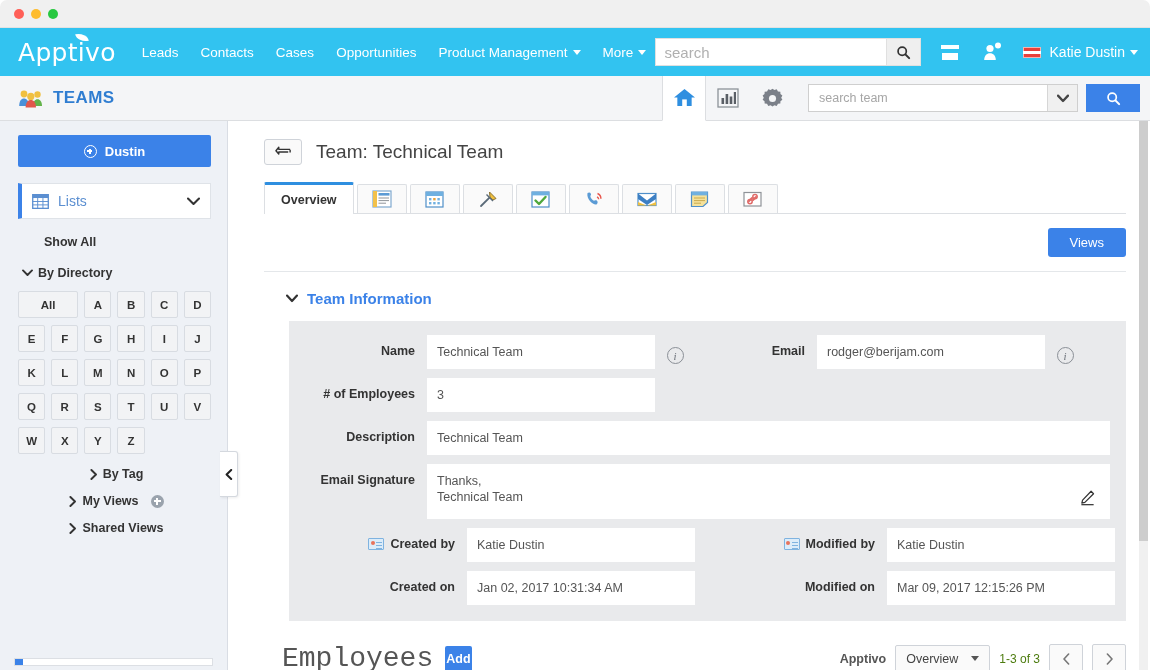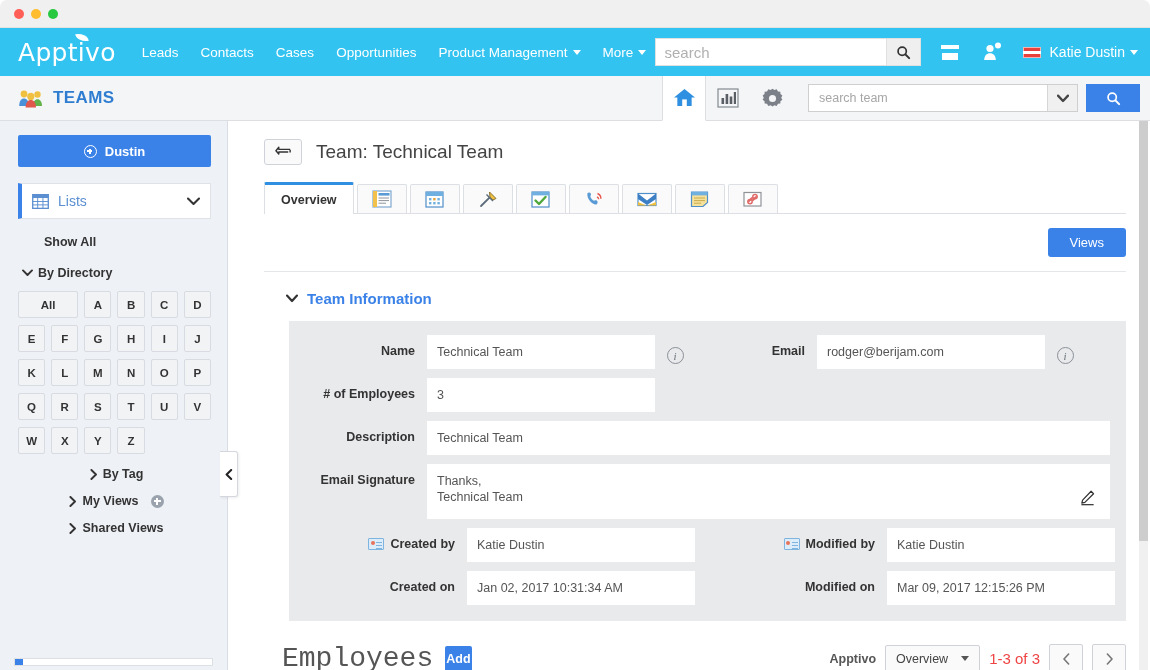--- a/index.html
+++ b/index.html
@@ -273,21 +273,21 @@
     background: #3b82e8; color: #fff; font-size: 12.5px; font-weight: bold;
     padding: 6px 1px; margin-left: 12px; border-radius: 2px; cursor: pointer;
   }
   .disprow { margin-left: auto; display: flex; align-items: center; gap: 9px; }
   .displabel { font-size: 12.5px; font-weight: bold; color: #555; }
   .dispsel {
     border: 1px solid #cfd3d9; background: #fafafa; padding: 6px 10px;
     font-size: 12.5px; color: #444; display: flex; align-items: center; gap: 8px;
     border-radius: 2px; cursor: pointer;
   }
-  .counter { font-size: 15px; color: #ef4444; }
+  .counter { font-size: 12px; color: #4d7c0f; }
   .pagebtn {
     width: 34px; height: 30px; border: 1px solid #cfd3d9; background: #fafafa;
     display: flex; align-items: center; justify-content: center; cursor: pointer;
     border-radius: 2px;
   }
 
   .vscroll {
     position: absolute; right: 2px; top: 0; width: 9px; height: 549px;
     background: #f0f0f0;
   }

